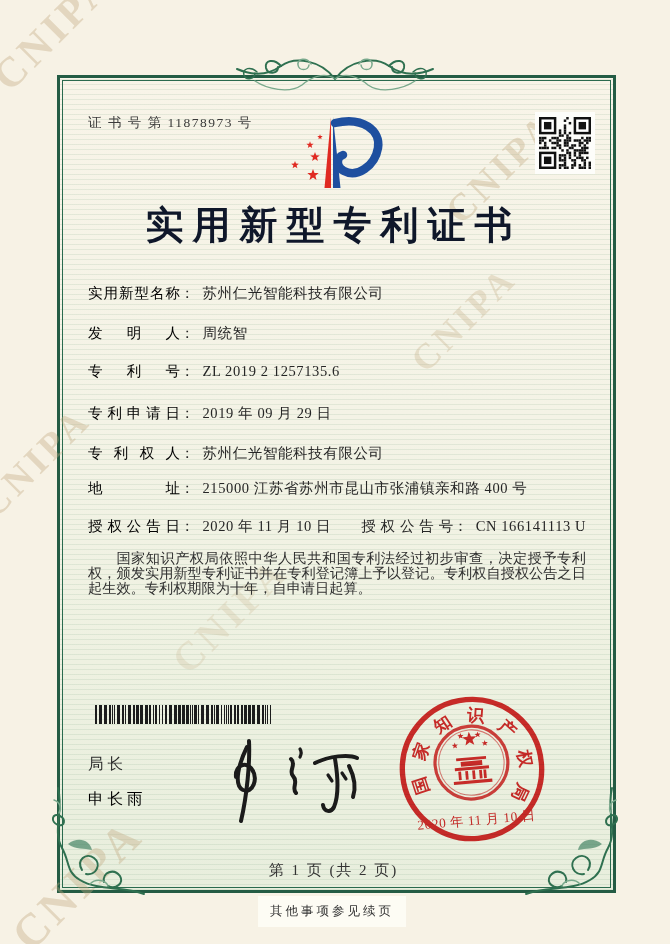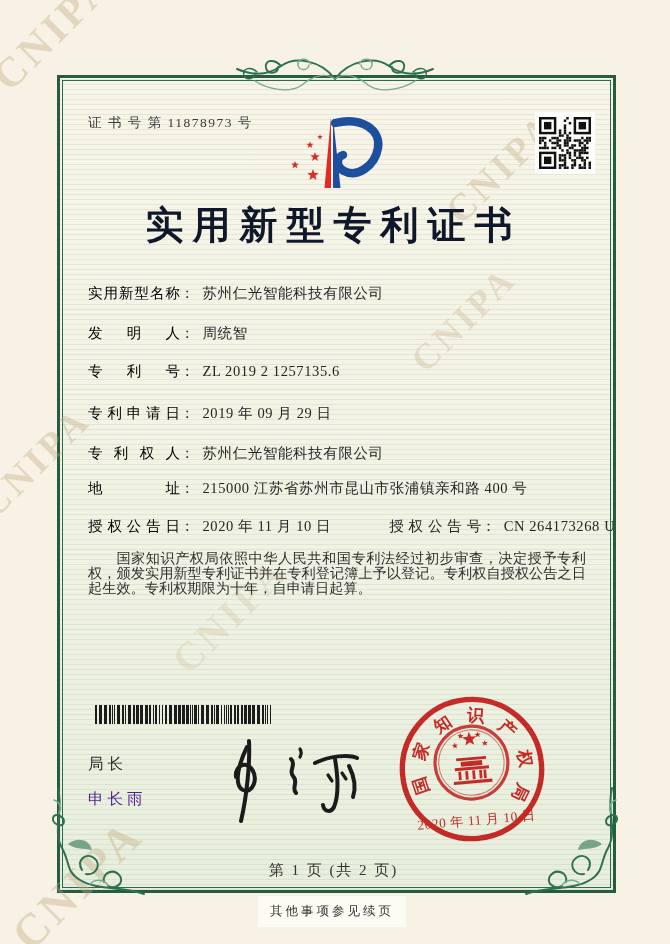--- a/index.html
+++ b/index.html
@@ -46,34 +46,34 @@
     font-size:38px;font-weight:700;letter-spacing:9px;color:#0f172a;
   }
   
   .frow{position:absolute;left:88px;z-index:3;font-size:14.5px;color:#262626;white-space:nowrap;}
   .flabel{
     display:inline-block;width:92px;text-align:justify;text-align-last:justify;
     -moz-text-align-last:justify;vertical-align:top;color:#000000;
   }
   .fcolon{margin-right:8px;}
   .fvalue{letter-spacing:.6px;}
-  .flabel2{display:inline-block;width:92px;text-align:justify;text-align-last:justify;margin-left:58px;}
+  .flabel2{display:inline-block;width:92px;text-align:justify;text-align-last:justify;margin-left:30px;}
   .r0{top:284px}.r1{top:324px}.r2{top:362px}.r3{top:404px}.r4{top:444px}.r5{top:479px}.r6{top:517px}
   
   .bodytext{
     position:absolute;left:88px;top:551px;width:498px;z-index:3;
     font-size:14.2px;line-height:15px;color:#2f2f2f;text-align:justify;
   }
   .bodytext p{margin:0;text-indent:2em;}
   
   .barcode{position:absolute;left:95px;top:705px;z-index:3;}
   .signer-title{position:absolute;left:88px;top:754px;z-index:3;
     font-family:Liberation Mono, monospace;font-size:15.5px;letter-spacing:4px;color:#2b2b2b;}
   .signer-name{position:absolute;left:88px;top:789px;z-index:3;
-    font-family:"Liberation Sans","DejaVu Sans",sans-serif;font-size:15.5px;letter-spacing:4px;color:#4c1d95;}
+    font-family:"Liberation Sans","DejaVu Sans",sans-serif;font-size:15.5px;letter-spacing:4px;color:#000000;}
   .signature{position:absolute;left:203px;top:733px;z-index:3;}
   .seal{position:absolute;left:397px;top:694px;width:150px;height:150px;z-index:5;
         transform:rotate(-5deg);mix-blend-mode:multiply;opacity:.95;}
   
   .pageinfo{position:absolute;left:57px;top:861px;width:553px;text-align:center;z-index:3;
     font-size:15px;letter-spacing:2px;color:#333;}
   .note{
     position:absolute;left:50%;top:896px;transform:translateX(-52%);z-index:3;
     background:#fdfcf4;padding:7px 12px;font-size:12.5px;letter-spacing:3px;color:#333;
   }
@@ -299,21 +299,21 @@
 <div class="frow r3">
   <span class="flabel">专利申请日</span><span class="fcolon">：</span><span class="fvalue">2019 年 09 月 29 日</span>
 </div>
 <div class="frow r4">
   <span class="flabel">专利权人</span><span class="fcolon">：</span><span class="fvalue">苏州仁光智能科技有限公司</span>
 </div>
 <div class="frow r5">
   <span class="flabel">地址</span><span class="fcolon">：</span><span class="fvalue">215000 江苏省苏州市昆山市张浦镇亲和路 400 号</span>
 </div>
 <div class="frow r6">
-  <span class="flabel">授权公告日</span><span class="fcolon">：</span><span class="fvalue">2020 年 11 月 10 日</span><span class="flabel2">授权公告号</span><span class="fcolon">：</span><span class="fvalue">CN 264173268 U</span>
+  <span class="flabel">授权公告日</span><span class="fcolon">：</span><span class="fvalue">2020 年 11 月 10 日</span><span class="flabel2">授权公告号</span><span class="fcolon">：</span><span class="fvalue">CN 166141113 U</span>
 </div>
 
 <div class="bodytext">
   <p>国家知识产权局依照中华人民共和国专利法经过初步审查，决定授予专利权，颁发实用新型专利证书并在专利登记簿上予以登记。专利权自授权公告之日起生效。专利权期限为十年，自申请日起算。</p>
 </div>
 
 <svg class="barcode" id="barcode-svg" width="178" height="19" viewBox="0 0 178 19">
     <rect x="0" y="0" width="2" height="19" fill="#1c1c1c"></rect>
     <rect x="4" y="0" width="3" height="19" fill="#1c1c1c"></rect>
     <rect x="9" y="0" width="3" height="19" fill="#1c1c1c"></rect>

